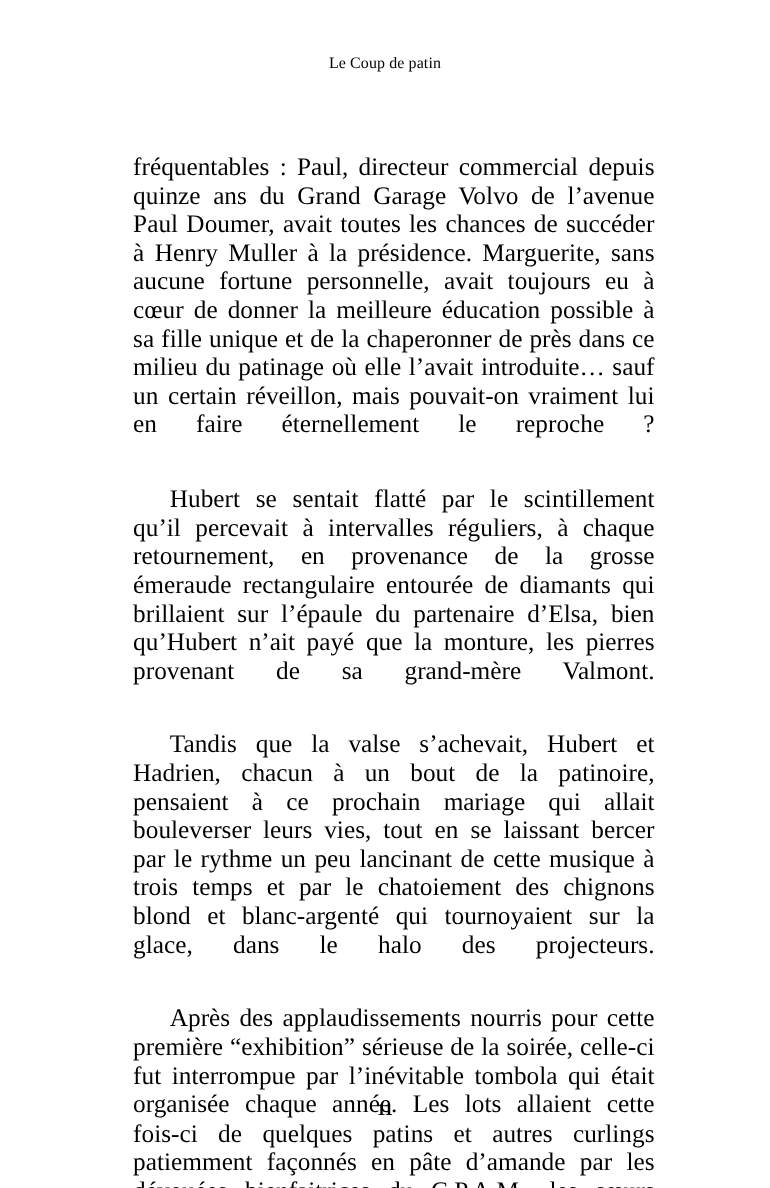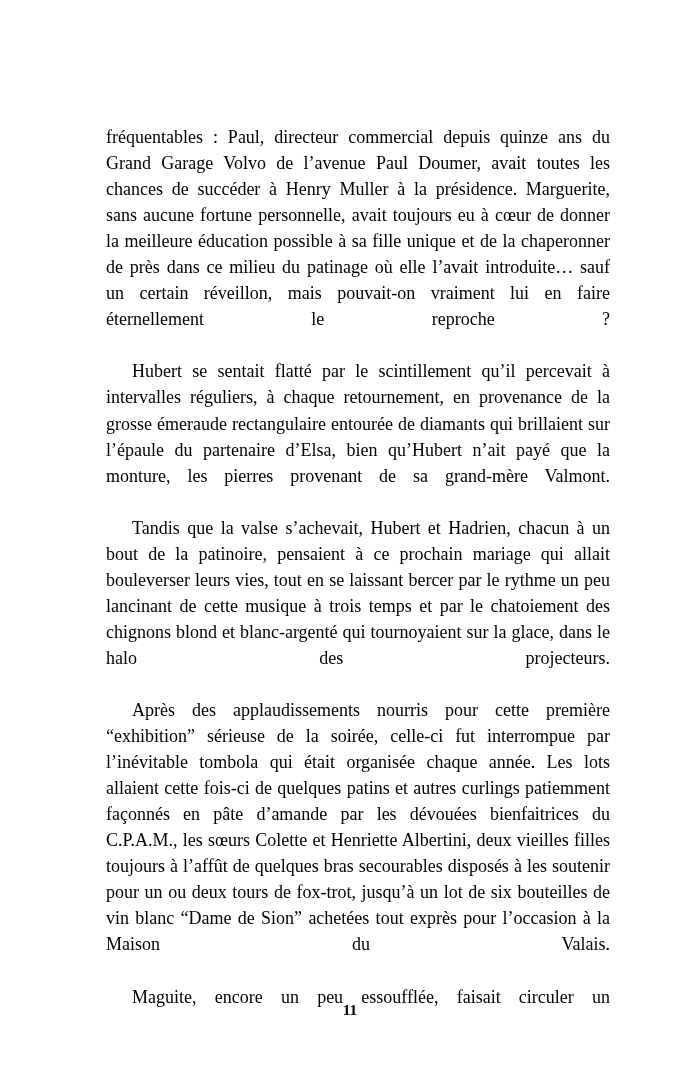--- a/index.html
+++ b/index.html
@@ -37,22 +37,22 @@
 
   
   .text-block {
     position: absolute;
     top: 124px;
     left: 106px;
     width: 504px;
   }
 
   .para {
-    margin: 0;
-    font-size: 18px;
+    margin: 15px;
+    font-size: 23px;
     line-height: 26.05px;
     text-align: justify;
     text-justify: inter-word;
     hyphens: none;
     -webkit-hyphens: none;
     text-indent: 0;
     word-spacing: 0.02em;
   }
 
   .para.indented {
@@ -77,20 +77,21 @@
     line-height: 1.2;
     color: #000000;
     font-weight: bold;
   }
 </style>
 </head>
 <body>
 
 <div class="page">
 
+  <div class="running-head">Le Coup de patin</div>
 
   <div class="text-block">
     <p class="para">fréquentables : Paul, directeur commercial depuis quinze ans du Grand Garage Volvo de l’avenue Paul Doumer, avait toutes les chances de succéder à Henry Muller à la présidence. Marguerite, sans aucune fortune personnelle, avait toujours eu à cœur de donner la meilleure éducation possible à sa fille unique et de la chaperonner de près dans ce milieu du patinage où elle l’avait introduite… sauf un certain réveillon, mais pouvait-on vraiment lui en faire éternellement le reproche ?</p>
     <p class="para indented">Hubert se sentait flatté par le scintillement qu’il percevait à intervalles réguliers, à chaque retournement, en provenance de la grosse émeraude rectangulaire entourée de diamants qui brillaient sur l’épaule du partenaire d’Elsa, bien qu’Hubert n’ait payé que la monture, les pierres provenant de sa grand-mère Valmont.</p>
     <p class="para indented">Tandis que la valse s’achevait, Hubert et Hadrien, chacun à un bout de la patinoire, pensaient à ce prochain mariage qui allait bouleverser leurs vies, tout en se laissant bercer par le rythme un peu lancinant de cette musique à trois temps et par le chatoiement des chignons blond et blanc-argenté qui tournoyaient sur la glace, dans le halo des projecteurs.</p>
     <p class="para indented">Après des applaudissements nourris pour cette première “exhibition” sérieuse de la soirée, celle-ci fut interrompue par l’inévitable tombola qui était organisée chaque année. Les lots allaient cette fois-ci de quelques patins et autres curlings patiemment façonnés en pâte d’amande par les dévouées bienfaitrices du C.P.A.M., les sœurs Colette et Henriette Albertini, deux vieilles filles toujours à l’affût de quelques bras secourables disposés à les soutenir pour un ou deux tours de fox-trot, jusqu’à un lot de six bouteilles de vin blanc “Dame de Sion” achetées tout exprès pour l’occasion à la Maison du Valais.</p>
     <p class="para indented">Maguite, encore un peu essoufflée, faisait circuler un</p>
   </div>
 
   <div class="folio">11</div>

